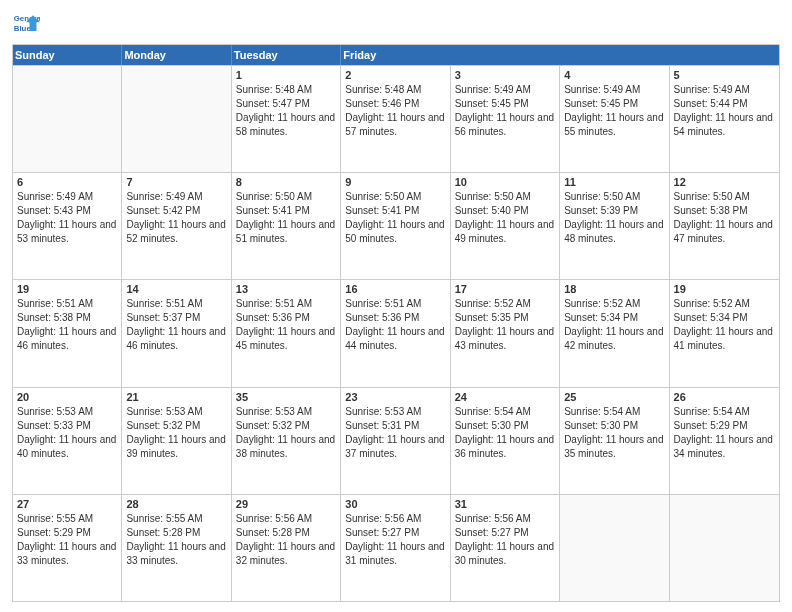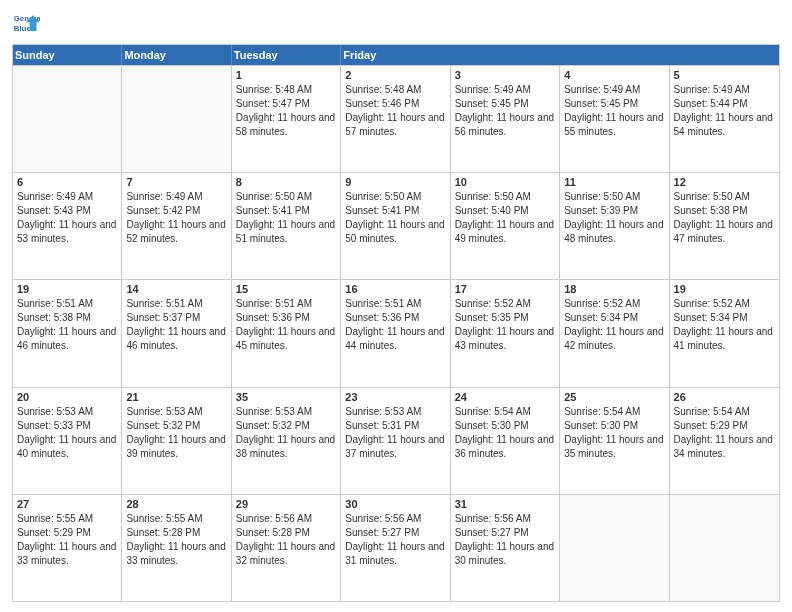--- a/index.html
+++ b/index.html
@@ -216,21 +216,21 @@
 Sunset: 5:38 PM
 Daylight: 11 hours and 46 minutes.</div>
           </div>
           <div class="cal-cell">
             <span class="day-num">14</span>
             <div class="cell-info" style="white-space: pre-line;">Sunrise: 5:51 AM
 Sunset: 5:37 PM
 Daylight: 11 hours and 46 minutes.</div>
           </div>
           <div class="cal-cell">
-            <span class="day-num">15</span>
+            <span class="day-num">13</span>
             <div class="cell-info" style="white-space: pre-line;">Sunrise: 5:51 AM
 Sunset: 5:36 PM
 Daylight: 11 hours and 45 minutes.</div>
           </div>
           <div class="cal-cell">
             <span class="day-num">16</span>
             <div class="cell-info" style="white-space: pre-line;">Sunrise: 5:51 AM
 Sunset: 5:36 PM
 Daylight: 11 hours and 44 minutes.</div>
           </div>

